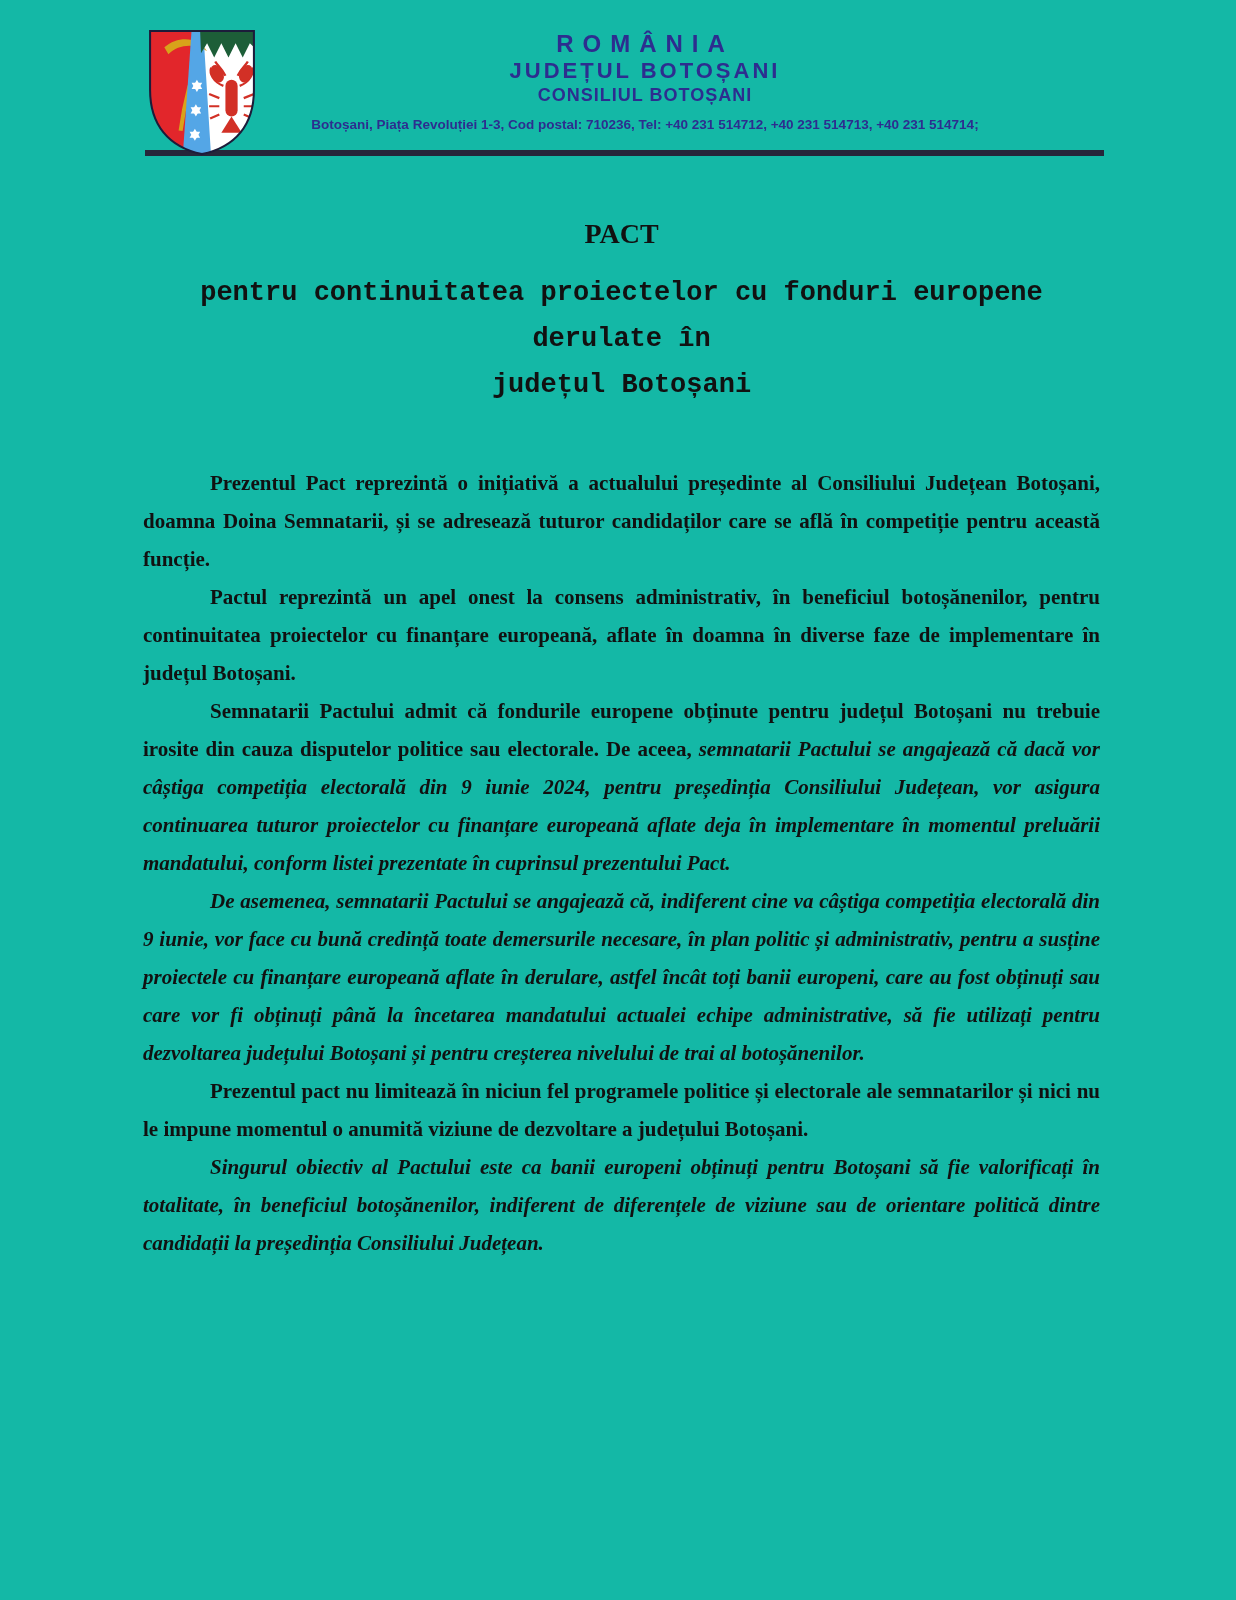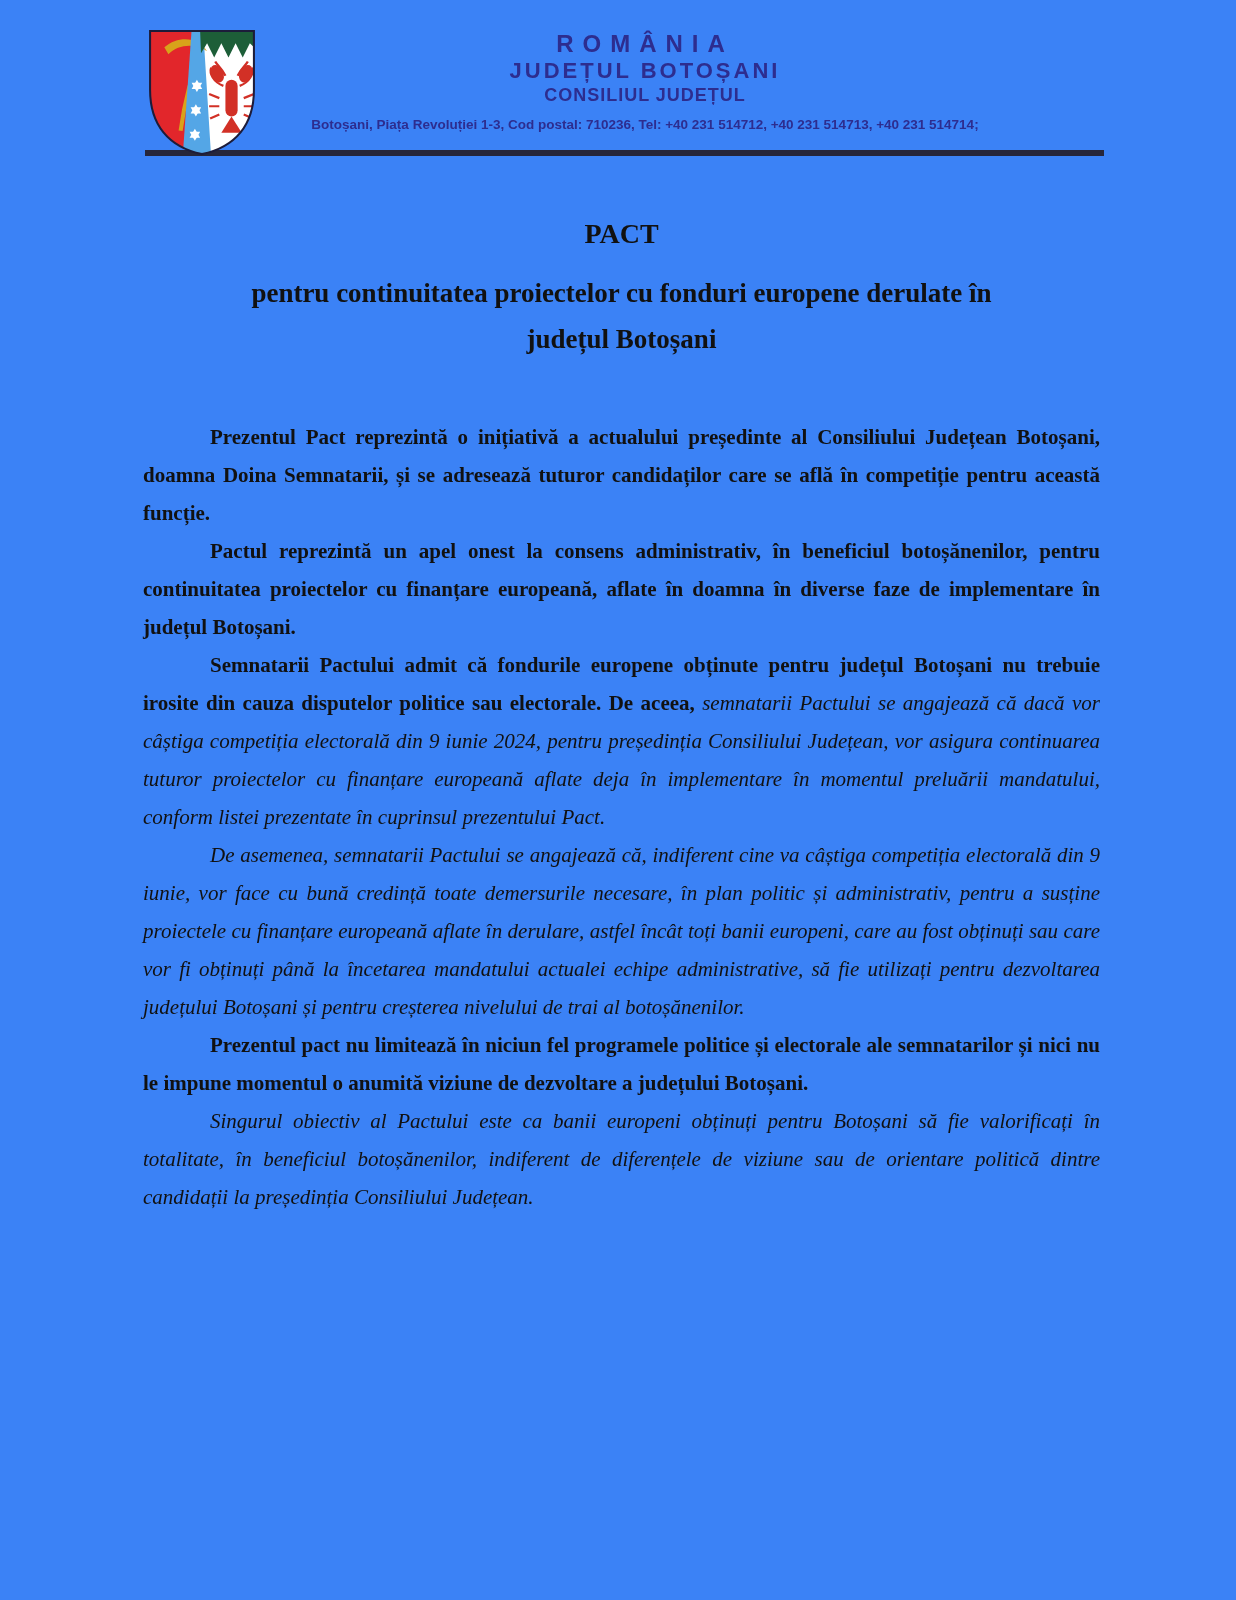--- a/index.html
+++ b/index.html
@@ -1,19 +1,19 @@
 <!DOCTYPE html>
 <html style="--blue: #2d2d8f; --rule: #26263a;"><head>
 <meta charset="utf-8">
 <style>
   html,body{margin:0;padding:0;background:#ffffff;}
   .page{
     position:relative;
     width:1236px;height:1600px;
-    background:#3b82f6;
+    background:#14b8a6;
     margin:0 auto;
     overflow:hidden;
     font-family:"Liberation Serif", serif;
     color:#111111;
   }
   
   .letterhead{position:absolute;top:0;left:0;right:0;height:170px;}
   .logo{position:absolute;left:146px;top:26px;width:112px;height:132px;z-index:2;}
   .hdr-text{
     position:absolute;left:54px;right:0;top:30px;
@@ -30,30 +30,30 @@
   }
   
   .doc{
     position:absolute;left:143px;top:212px;width:957px;
   }
   .doc-title{
     text-align:center;font-weight:bold;font-size:28px;line-height:44px;
     margin:0 0 14px 0;
   }
   .doc-subtitle{
-    text-align:center;font-weight:bold;font-size:27px;line-height:46px;margin:0;
+    text-align:center;font-weight:bold;font-size:27px;line-height:46px;margin:0;font-family:Liberation Mono, monospace;
   }
   .doc-subtitle-block{margin:0 0 56px 0;}
   .para{
     margin:0;text-align:justify;text-indent:67px;
     font-size:21px;line-height:38px;
   }
   .run-n{font-style:normal;font-weight:bold;}
   .run-b{font-weight:bold;}
-  .run-bi{font-weight:normal;font-style:italic;}
+  .run-bi{font-weight:bold;font-style:italic;}
 </style>
 </head>
 <body>
 
 <div class="page">
 
   <div class="letterhead">
 
     <span class="logo">
       <svg width="112" height="132" viewBox="0 0 110 128" xmlns="http://www.w3.org/2000/svg">
@@ -102,21 +102,21 @@
             <polygon points="84,88 74,104 94,104"></polygon>
           </g>
         </g>
         <path d="M4,4 H106 V62 C106,96 88,118 55,125 C22,118 4,96 4,62 Z" fill="none" stroke="#1c1c3a" stroke-width="2"></path>
       </svg>
     </span>
 
     <div class="hdr-text">
       <div class="hdr-country">ROMÂNIA</div>
       <div class="hdr-county">JUDEȚUL  BOTOȘANI</div>
-      <div class="hdr-council">CONSILIUL JUDEȚUL</div>
+      <div class="hdr-council">CONSILIUL BOTOȘANI</div>
       <div class="hdr-addr">Botoșani, Piața Revoluției 1-3, Cod postal: 710236, Tel: +40 231 514712, +40 231 514713, +40 231 514714;</div>
     </div>
 
     <div class="hdr-rule"></div>
   </div>
 
   <div class="doc">
     <div class="doc-title">PACT</div>
     <div class="doc-subtitle-block">
       <div class="doc-subtitle">pentru continuitatea proiectelor cu fonduri europene derulate în</div>

